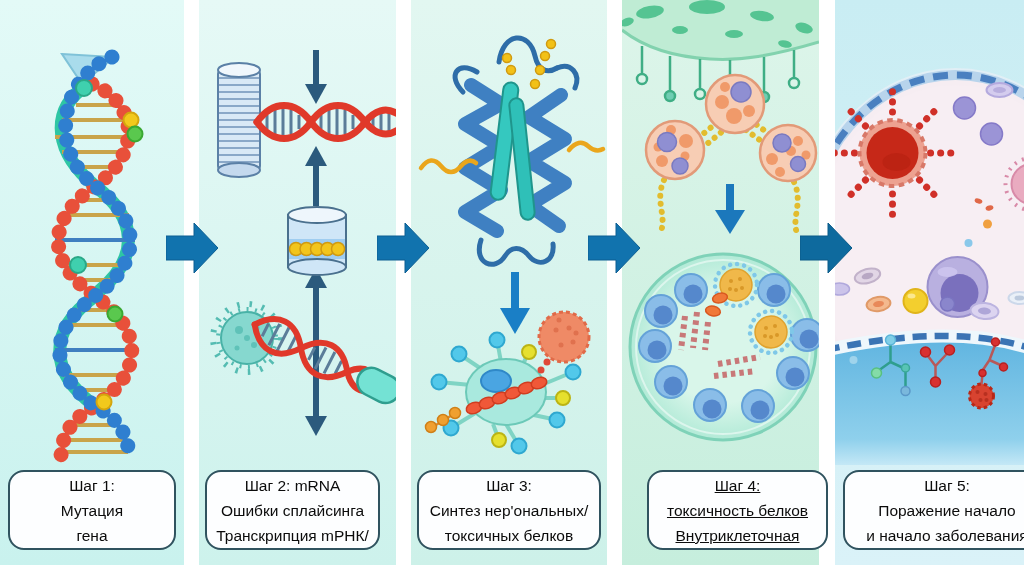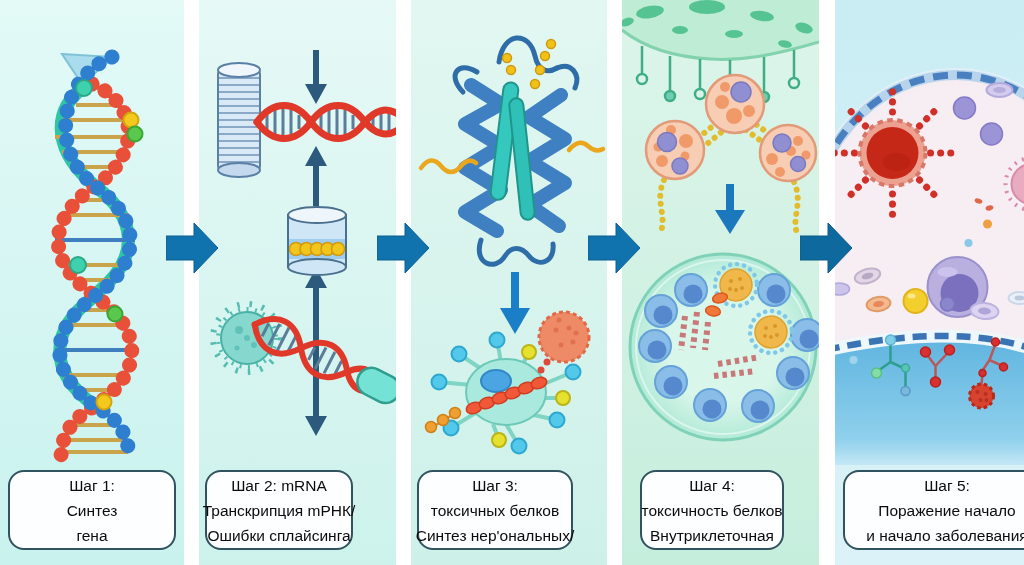--- a/index.html
+++ b/index.html
@@ -15,23 +15,23 @@
   .p4{left:622px;width:197px;background:linear-gradient(180deg,#ddf5ea 0%,#c6eedd 100%);}
   .p5{left:835px;width:190px;background:linear-gradient(180deg,#c9edf3 0%,#daf2f8 100%);}
   .art{position:absolute;left:0;top:0;width:100%;height:465px;display:block;}
   .label{
     position:absolute;top:470px;height:80px;box-sizing:border-box;
     background:#fdfeff;border:2px solid #30535f;border-radius:16px;
     display:flex;flex-direction:column;justify-content:center;align-items:center;
     font-size:15.5px;line-height:25px;color:#0b0b0b;text-align:center;white-space:nowrap;
   }
   .p1 .label{left:8px;width:168px;}
-  .p2 .label{left:6px;width:148px;}
-  .p3 .label{left:6px;width:156px;}
-  .p4 .label{left:18px;width:144px;}
+  .p2 .label{left:6px;width:175px;}
+  .p3 .label{left:6px;width:184px;}
+  .p4 .label{left:25px;width:181px;text-decoration:underline;}
   .p5 .label{left:8px;width:208px;}
   .step-arrow{position:absolute;top:221px;width:52px;height:54px;}
   .sa1{left:166px;} .sa2{left:377px;} .sa3{left:588px;} .sa4{left:800px;}
 </style>
 </head>
 <body>
 
 <div class="panel p1">
   <svg class="art" viewBox="0 0 184 465">
     <polygon points="62,54 114,57 82,84" fill="#a9dcec" stroke="#7fc2d8" stroke-width="2"></polygon>
@@ -68,21 +68,21 @@
       <circle cx="84" cy="88" r="8" fill="#3fd0ae" stroke="#2aa888" stroke-width="2"></circle>
       <circle cx="78" cy="265" r="8" fill="#3fd0ae" stroke="#2aa888" stroke-width="2"></circle>
       <circle cx="131" cy="120" r="7.5" fill="#f2c91c" stroke="#d4a60e" stroke-width="2"></circle>
       <circle cx="135" cy="134" r="7.5" fill="#5ac84e" stroke="#3aa832" stroke-width="2"></circle>
       <circle cx="115" cy="314" r="7.5" fill="#5ac84e" stroke="#3aa832" stroke-width="2"></circle>
       <circle cx="104" cy="402" r="7.5" fill="#f2c91c" stroke="#d4a60e" stroke-width="2"></circle>
     </g>
   </svg>
   <div class="label">
     <span>Шаг 1:</span>
-    <span>Синтез</span>
+    <span>Мутация</span>
     <span>гена</span>
   </div>
 </div>
 
 <div class="panel p2">
   <svg class="art" viewBox="0 0 197 465">
     <g>
       <rect x="19" y="70" width="42" height="100" rx="4" fill="#d9e9f6" stroke="#5b80a6" stroke-width="2"></rect>
       <path d="M20,78 H60 M20,85 H60 M20,92 H60 M20,99 H60 M20,106 H60 M20,113 H60 M20,120 H60 M20,127 H60 M20,134 H60 M20,141 H60 M20,148 H60 M20,155 H60 M20,162 H60" stroke="#8aa8c8" stroke-width="2"></path>
       <ellipse cx="40" cy="70" rx="21" ry="7" fill="#f0f7fc" stroke="#5b80a6" stroke-width="2"></ellipse>
@@ -129,22 +129,22 @@
     </g>
     <g transform="rotate(27 110 350)">
       <path d="M62,345 V359 M72,340 V364 M82,339 V365 M92,342 V362 M114,345 V359 M124,340 V364 M134,340 V364 M144,345 V359" stroke="#5b7d99" stroke-width="3"></path>
       <path d="M 50,352 C 66,330 86,330 102,352 C 118,374 138,374 154,352 C 163,341 172,339 181,344" fill="none" stroke="#e0392a" stroke-width="6" stroke-linecap="round"></path>
       <path d="M 50,352 C 66,374 86,374 102,352 C 118,330 138,330 154,352 C 163,363 172,365 181,360" fill="none" stroke="#e0392a" stroke-width="6" stroke-linecap="round"></path>
       <rect x="166" y="336" width="44" height="28" rx="14" fill="#74e2d4" stroke="#2f9e8f" stroke-width="2.5"></rect>
     </g>
   </svg>
   <div class="label">
     <span>Шаг 2: mRNA</span>
+    <span>Ошибки сплайсинга</span>
     <span>Транскрипция mРНК/</span>
-    <span>Ошибки сплайсинга</span>
   </div>
 </div>
 
 <div class="panel p3">
   <svg class="art" viewBox="0 0 196 465">
     <g>
       <g fill="none" stroke="#2e6da8" stroke-width="5" stroke-linecap="round">
         <path d="M 88,62 C 92,32 118,30 124,56 C 127,70 136,74 146,68"></path>
         <path d="M 52,92 C 36,76 46,60 66,72"></path>
         <path d="M 146,68 C 160,62 170,74 164,88"></path>
@@ -223,22 +223,22 @@
           <circle cx="158" cy="328" r="2.5"></circle>
           <circle cx="150" cy="345" r="2.5"></circle>
         <circle cx="162" cy="342" r="2.5"></circle>
           <circle cx="148" cy="320" r="2.5"></circle>
           <circle cx="165" cy="333" r="2.5"></circle>
       </g>
     </g>
   </svg>
   <div class="label">
     <span>Шаг 3:</span>
+    <span>Синтез нер'ональных/</span>
     <span>токсичных белков</span>
-    <span>Синтез нер'ональных/</span>
   </div>
 </div>
 
 <div class="panel p4">
   <svg class="art" viewBox="0 0 197 465">
     <defs>
       <radialGradient id="g4">
           <stop offset="60%" stop-color="#d9f6ea"></stop>
           <stop offset="100%" stop-color="#b2ead7"></stop>
         </radialGradient>

